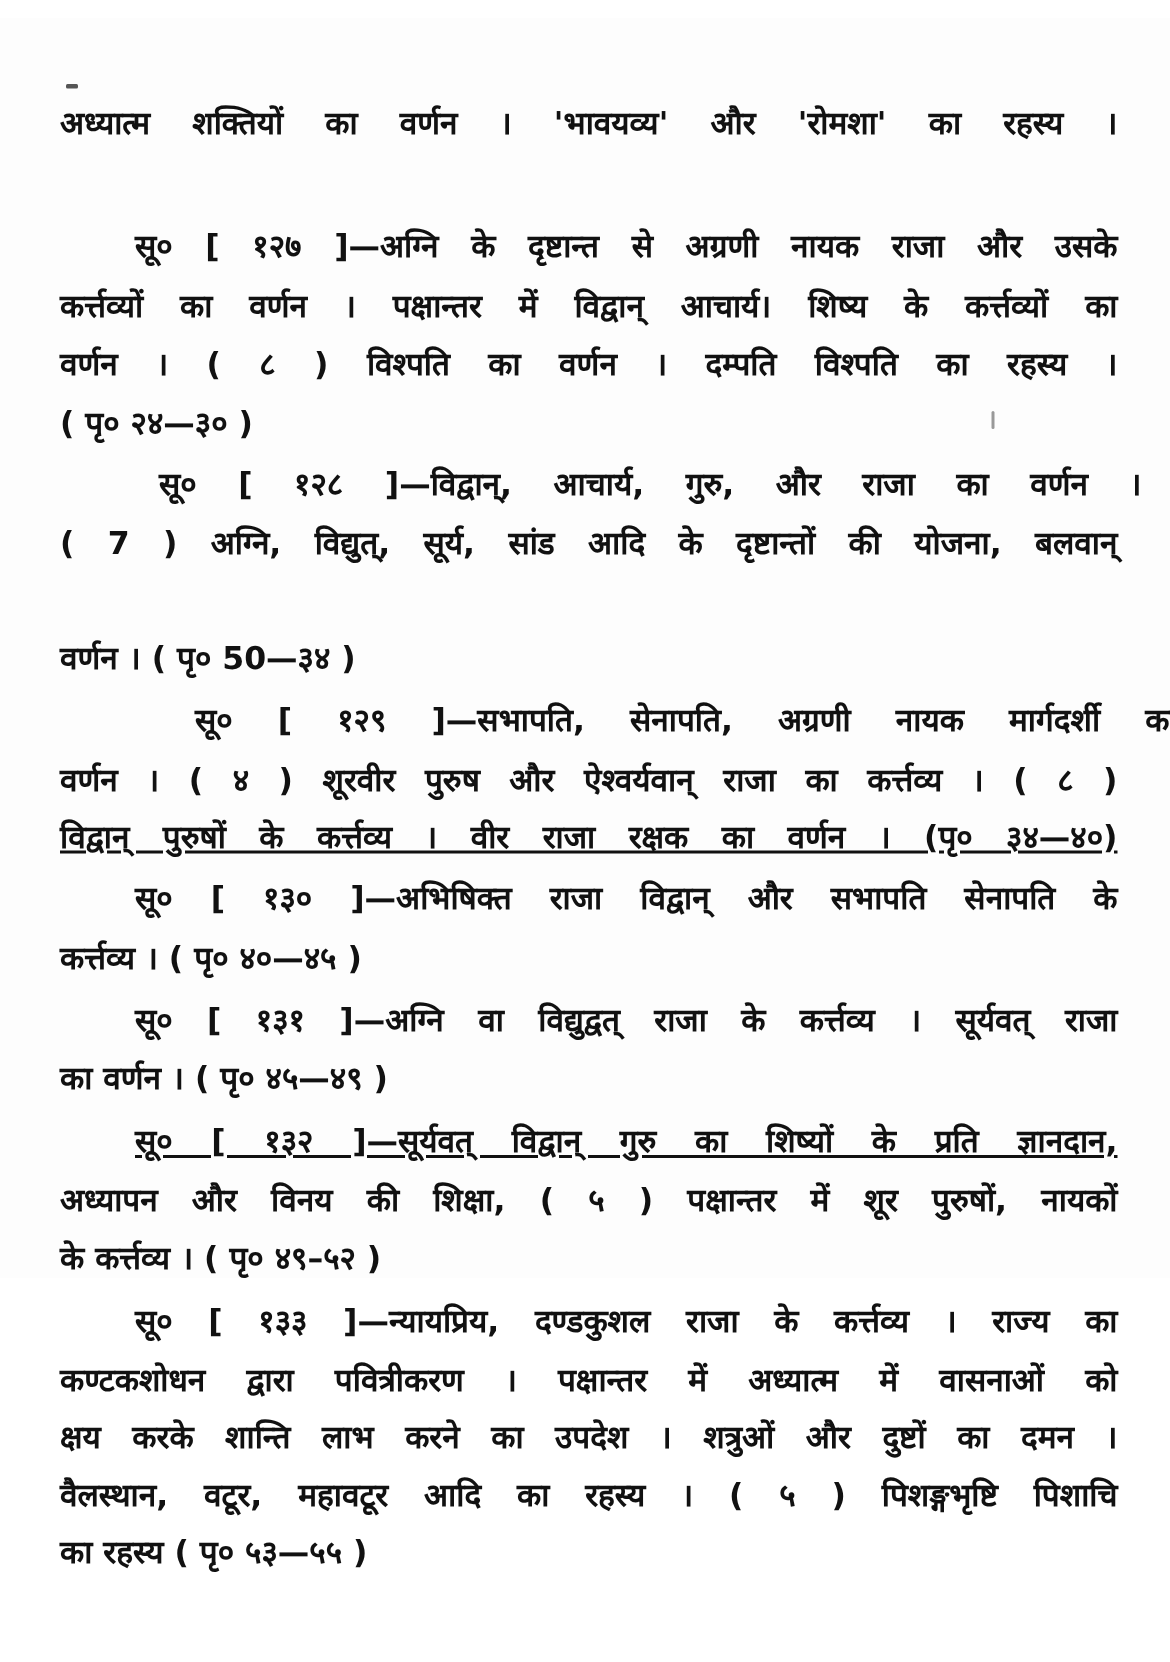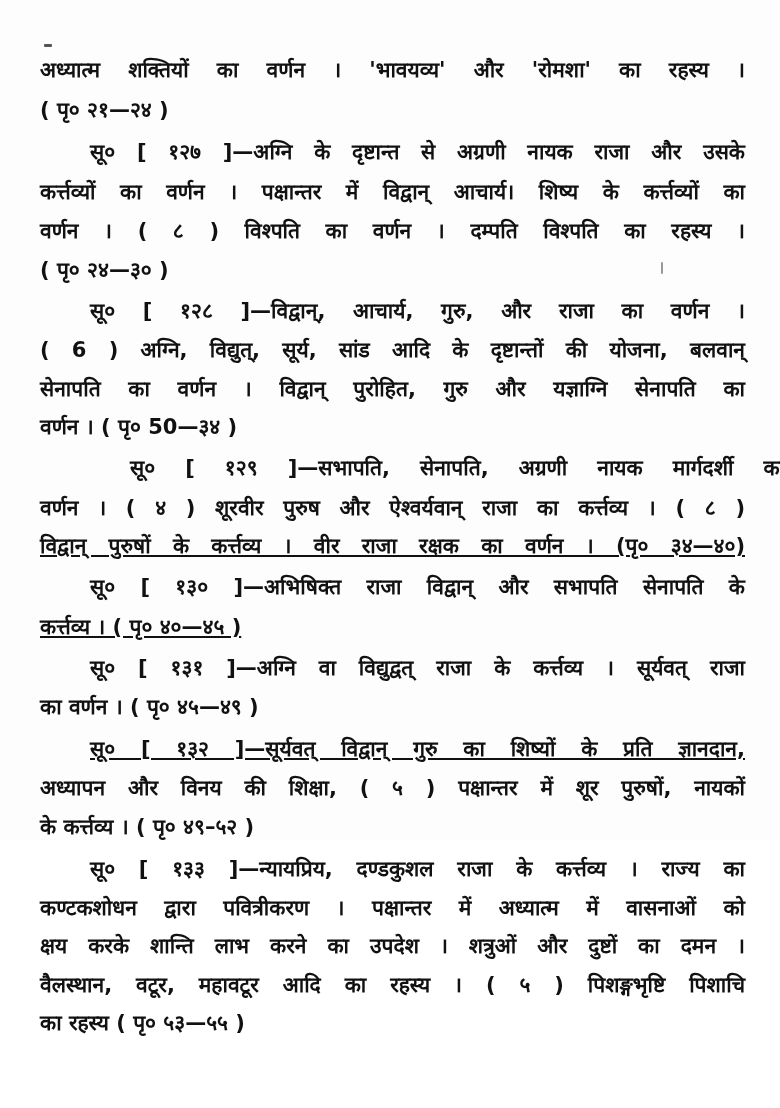--- a/index.html
+++ b/index.html
@@ -11,21 +11,21 @@
       width: 780px;
       height: 1108px;
       overflow: hidden;
       position: relative;
       font-family: "DejaVu Sans", sans-serif;
       color: #111111;
     }
     .page {
       position: absolute;
       left: 0;
-      top: 0;
+      top: 12px;
       width: 780px;
       height: 840px;
       background: #fdfdfd;
     }
     .line {
       position: absolute;
       left: 40px;
       width: 705px;
       font-size: 21px;
       font-weight: bold;
@@ -48,38 +48,36 @@
       background: #555;
       border-radius: 1px;
     }
   </style>
 </head>
 <body>
 
 <div class="page">
 
   <div class="line" style="top:56px;">अध्यात्म शक्तियों का वर्णन । 'भावयव्य' और 'रोमशा' का रहस्य ।</div>
-  <div class="line last" style="top:96px;">( पृ० २१—२४ )</div>
 
   <div class="line indent" style="top:138px;">सू० [ १२७ ]—अग्नि के दृष्टान्त से अग्रणी नायक राजा और उसके</div>
   <div class="line" style="top:178px;">कर्त्तव्यों का वर्णन । पक्षान्तर में विद्वान् आचार्य। शिष्य के कर्त्तव्यों का</div>
   <div class="line" style="top:217px;">वर्णन । ( ८ ) विश्पति का वर्णन । दम्पति विश्पति का रहस्य ।</div>
   <div class="line last" style="top:256px;">( पृ० २४—३० )</div>
 
-  <div class="line indent" style="top:297px;">सू० [ १२८ ]—विद्वान्, आचार्य, गुरु, और राजा का वर्णन ।</div>
-  <div class="line" style="top:336px;">( 6 ) अग्नि, विद्युत्, सूर्य, सांड आदि के दृष्टान्तों की योजना, बलवान्</div>
-  <div class="line" style="top:375px;">सेनापति का वर्णन । विद्वान् पुरोहित, गुरु और यज्ञाग्नि सेनापति का</div>
+  <div class="line indent" style="top:297px;margin-left:16px;">सू० [ १२८ ]—विद्वान्, आचार्य, गुरु, और राजा का वर्णन ।</div>
+  <div class="line" style="top:336px;">( 7 ) अग्नि, विद्युत्, सूर्य, सांड आदि के दृष्टान्तों की योजना, बलवान्</div>
   <div class="line last" style="top:413px;">वर्णन । ( पृ० 50—३४ )</div>
 
   <div class="line indent" style="top:454px;margin-left:40px;">सू० [ १२९ ]—सभापति, सेनापति, अग्रणी नायक मार्गदर्शी का</div>
   <div class="line" style="top:494px;">वर्णन । ( ४ ) शूरवीर पुरुष और ऐश्वर्यवान् राजा का कर्त्तव्य । ( ८ )</div>
   <div class="line" style="top:532px;text-decoration:underline;">विद्वान् पुरुषों के कर्त्तव्य । वीर राजा रक्षक का वर्णन । (पृ० ३४—४०)</div>
 
   <div class="line indent" style="top:573px;">सू० [ १३० ]—अभिषिक्त राजा विद्वान् और सभापति सेनापति के</div>
-  <div class="line last" style="top:613px;text-decoration:underline;">कर्त्तव्य । ( पृ० ४०—४५ )</div>
+  <div class="line last" style="top:613px;">कर्त्तव्य । ( पृ० ४०—४५ )</div>
 
   <div class="line indent" style="top:654px;">सू० [ १३१ ]—अग्नि वा विद्युद्वत् राजा के कर्त्तव्य । सूर्यवत् राजा</div>
   <div class="line last" style="top:693px;">का वर्णन । ( पृ० ४५—४९ )</div>
 
   <div class="line indent" style="top:735px;text-decoration:underline;">सू० [ १३२ ]—सूर्यवत् विद्वान् गुरु का शिष्यों के प्रति ज्ञानदान,</div>
   <div class="line" style="top:774px;">अध्यापन और विनय की शिक्षा, ( ५ ) पक्षान्तर में शूर पुरुषों, नायकों</div>
   <div class="line last" style="top:813px;">के कर्त्तव्य । ( पृ० ४९–५२ )</div>
 
   <div class="line indent" style="top:855px;">सू० [ १३३ ]—न्यायप्रिय, दण्डकुशल राजा के कर्त्तव्य । राज्य का</div>
   <div class="line" style="top:894px;">कण्टकशोधन द्वारा पवित्रीकरण । पक्षान्तर में अध्यात्म में वासनाओं को</div>

